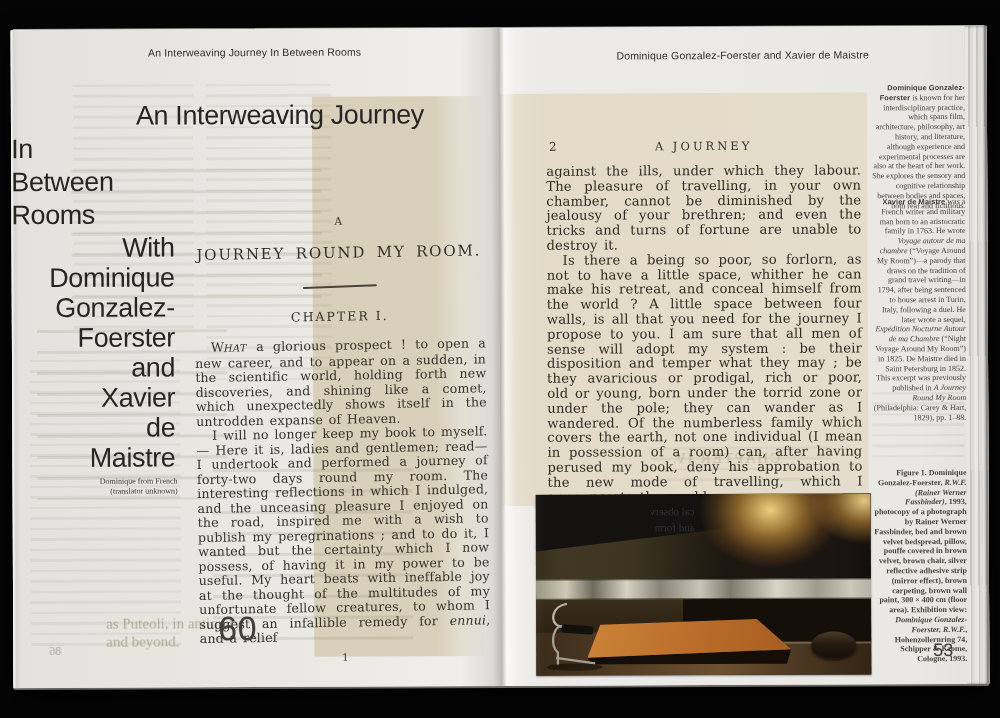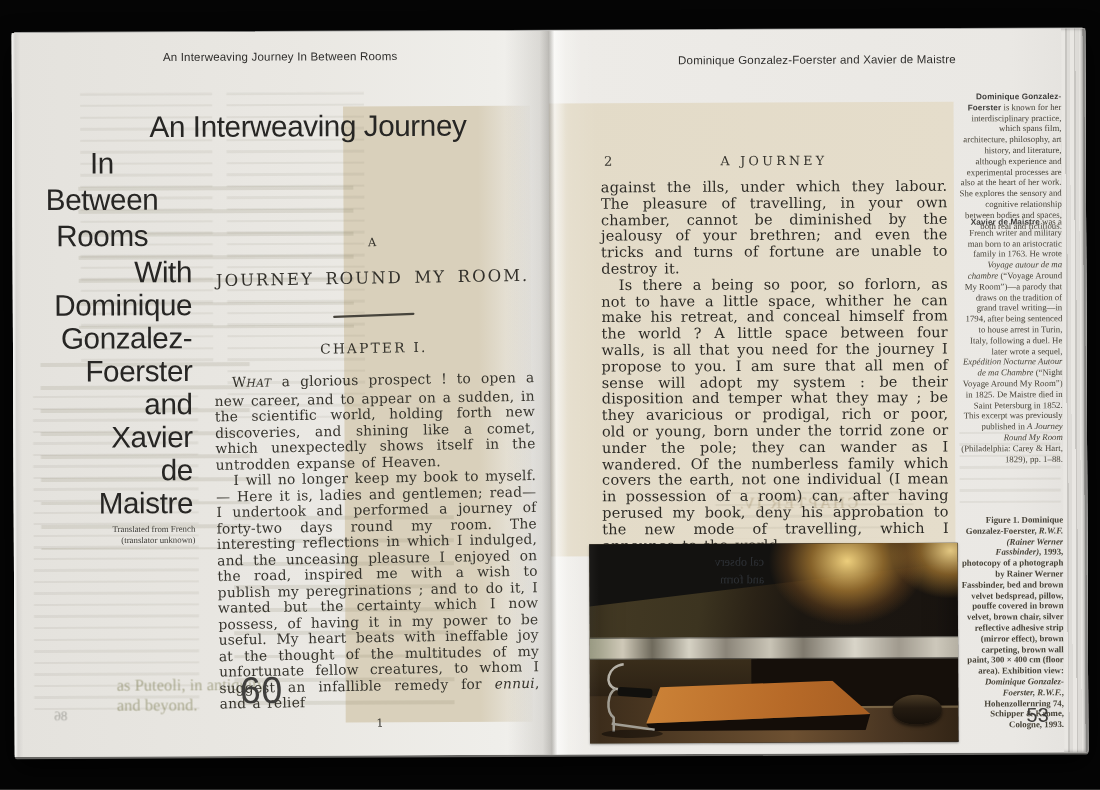--- a/index.html
+++ b/index.html
@@ -39,21 +39,21 @@
           background:repeating-linear-gradient(180deg,rgba(122,117,90,.30) 0 3.5px,rgba(0,0,0,0) 3.5px 21px);}
   .ghost-frag{position:absolute;z-index:2;font-family:"Liberation Serif",serif;
           color:rgba(124,124,82,.55);filter:blur(.3px);}
   .ghost-mirror{transform:scaleX(-1);}
 
   
   .scan-left{position:absolute;left:301px;top:68px;width:170px;height:560px;z-index:1;
           background:linear-gradient(90deg,#d9d0bb 0%,#d9d0bb 72%,rgba(217,208,187,.35) 92%,rgba(217,208,187,.08) 100%);}
   .title-1{position:absolute;left:0;top:70px;width:413px;text-align:right;z-index:5;
           font-size:27px;line-height:33px;color:#272624;letter-spacing:-.4px;}
-  .title-col{position:absolute;left:0;top:103px;width:163px;text-align:center;z-index:5;
+  .title-col{position:absolute;left:0;top:103px;width:163px;text-align:left;z-index:5;
           font-size:27px;line-height:33px;color:#272624;letter-spacing:-.4px;}
   .byline-col{position:absolute;left:0;top:203px;width:163px;text-align:right;z-index:5;
           font-size:27px;line-height:30px;color:#272624;letter-spacing:-.4px;}
   .translator{position:absolute;left:0;top:447px;width:165px;text-align:right;z-index:5;
           font-family:"Liberation Serif",serif;font-size:8px;line-height:10px;color:#3c3b36;}
   .booktext{position:absolute;left:184px;top:186px;width:291px;z-index:4;transform:rotate(-0.7deg);
           font-family:"DejaVu Serif",serif;color:#35332c;}
   .half-title{text-align:center;font-size:10.5px;margin:0 0 17px 0;}
   .book-title{text-align:center;font-size:15px;letter-spacing:1.8px;word-spacing:4px;margin:0 0 24px 0;color:#312f2a;}
   .book-rule{width:74px;height:2px;background:#47443c;margin:0 auto 21px auto;transform:rotate(-1.2deg);border-radius:1px;}
@@ -143,21 +143,21 @@
 Between
 Rooms</div>
     <div class="byline-col pre">With
 Dominique
 Gonzalez-
 Foerster
 and
 Xavier
 de
 Maistre</div>
-    <div class="translator pre">Translated from French
+    <div class="translator pre">Dominique from French
 (translator unknown)</div>
 
     <div class="booktext">
       <div class="half-title">A</div>
       <div class="book-title">JOURNEY ROUND MY ROOM.</div>
       <div class="book-rule"></div>
       <div class="chapter">CHAPTER I.</div>
       <p><span>W</span><span class="seg-sc">HAT</span><span> a glorious prospect ! to open a new career, and to appear on a sudden, in the scientific world, holding forth new discoveries, and shining like a comet, which unexpectedly shows itself in the untrodden expanse of Heaven.</span></p>
       <p><span>I will no longer keep my book to myself.— Here it is, ladies and gentlemen; read—I undertook and performed a journey of forty-two days round my room.  The interesting reflections in which I indulged, and the unceasing pleasure I enjoyed on the road, inspired me with a wish to publish my peregrinations ; and to do it, I wanted but the certainty which I now possess, of having it in my power to be useful.  My heart beats with ineffable joy at the thought of the multitudes of my unfortunate fellow creatures, to whom I suggest an infallible remedy for </span><span class="seg-i">ennui</span><span>, and a relief</span></p>
       <div class="book-folio">1</div>

